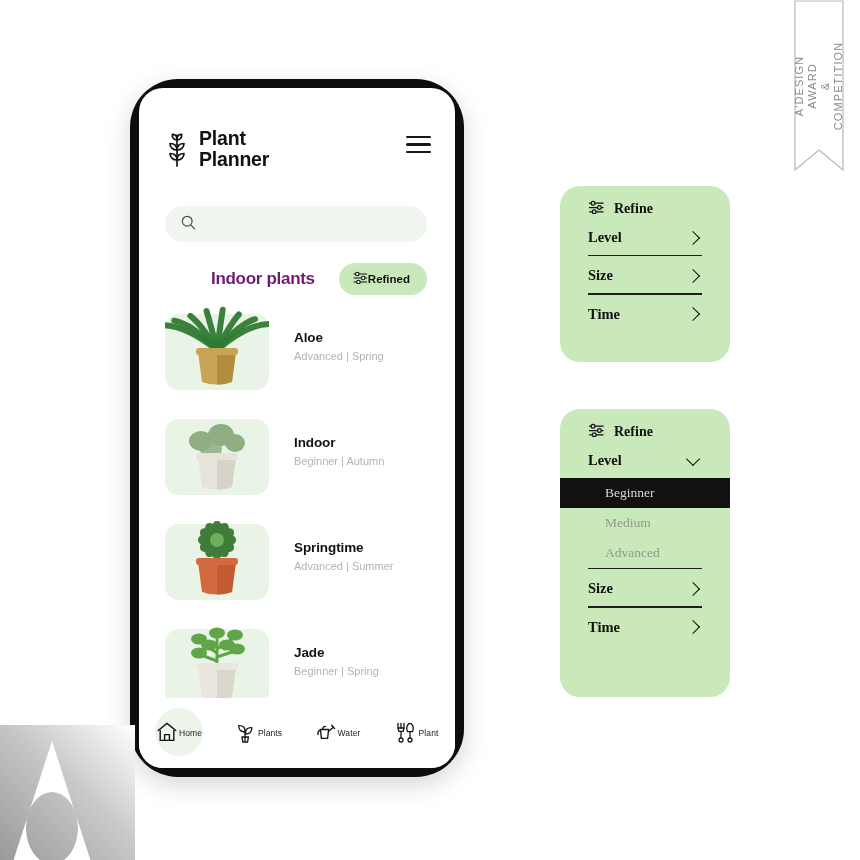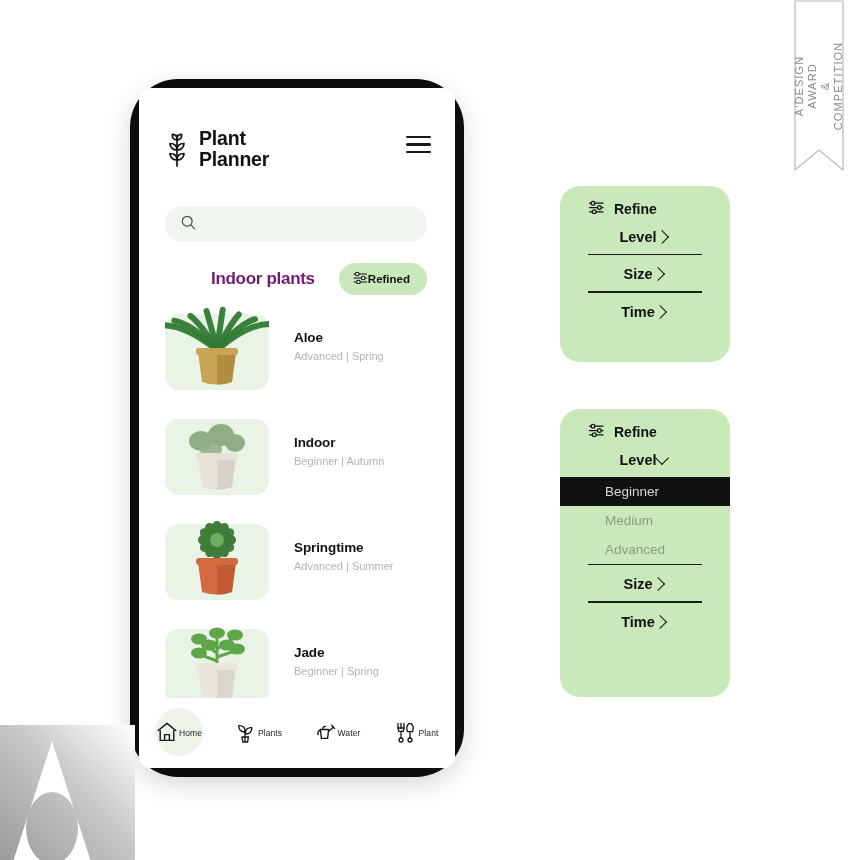--- a/index.html
+++ b/index.html
@@ -26,21 +26,21 @@
     border-radius: 48px;
     box-shadow: 0 8px 26px rgba(0,0,0,0.16);
   }
   #phone-screen {
     position: absolute;
     left: 9px;
     top: 9px;
     right: 9px;
     bottom: 9px;
     background: #ffffff;
-    border-radius: 12px;
+    border-radius: 24px;
     overflow: hidden;
   }
 
   
   #app-header {
     position: absolute;
     left: 0; top: 0; right: 0;
     height: 78px;
   }
   #brand {
@@ -222,39 +222,40 @@
     margin-top: 2px;
     letter-spacing: 0.1px;
   }
 
   
   .refine-card {
     position: absolute;
     background: #c9e9bb;
     border-radius: 20px;
     overflow: hidden;
+    font-family: Liberation Serif, serif;
   }
   #refine-card-collapsed { left: 560px; top: 186px; width: 170px; height: 176px; }
   #refine-card-expanded  { left: 560px; top: 409px; width: 170px; height: 288px; }
 
   .refine-head {
     display: flex;
     align-items: center;
     gap: 9px;
     padding: 14px 0 0 28px;
   }
   .refine-head-label {
     font-size: 14px;
     font-weight: 700;
     color: #111111;
   }
   .refine-row {
     display: flex;
     align-items: center;
-    justify-content: center;
+    justify-content: space-between;
     margin: 0 28px;
     padding: 11px 0 9px 0;
     cursor: pointer;
   }
   .refine-row-label {
     font-size: 14.5px;
     font-weight: 600;
     color: #111111;
   }
   .refine-div {

